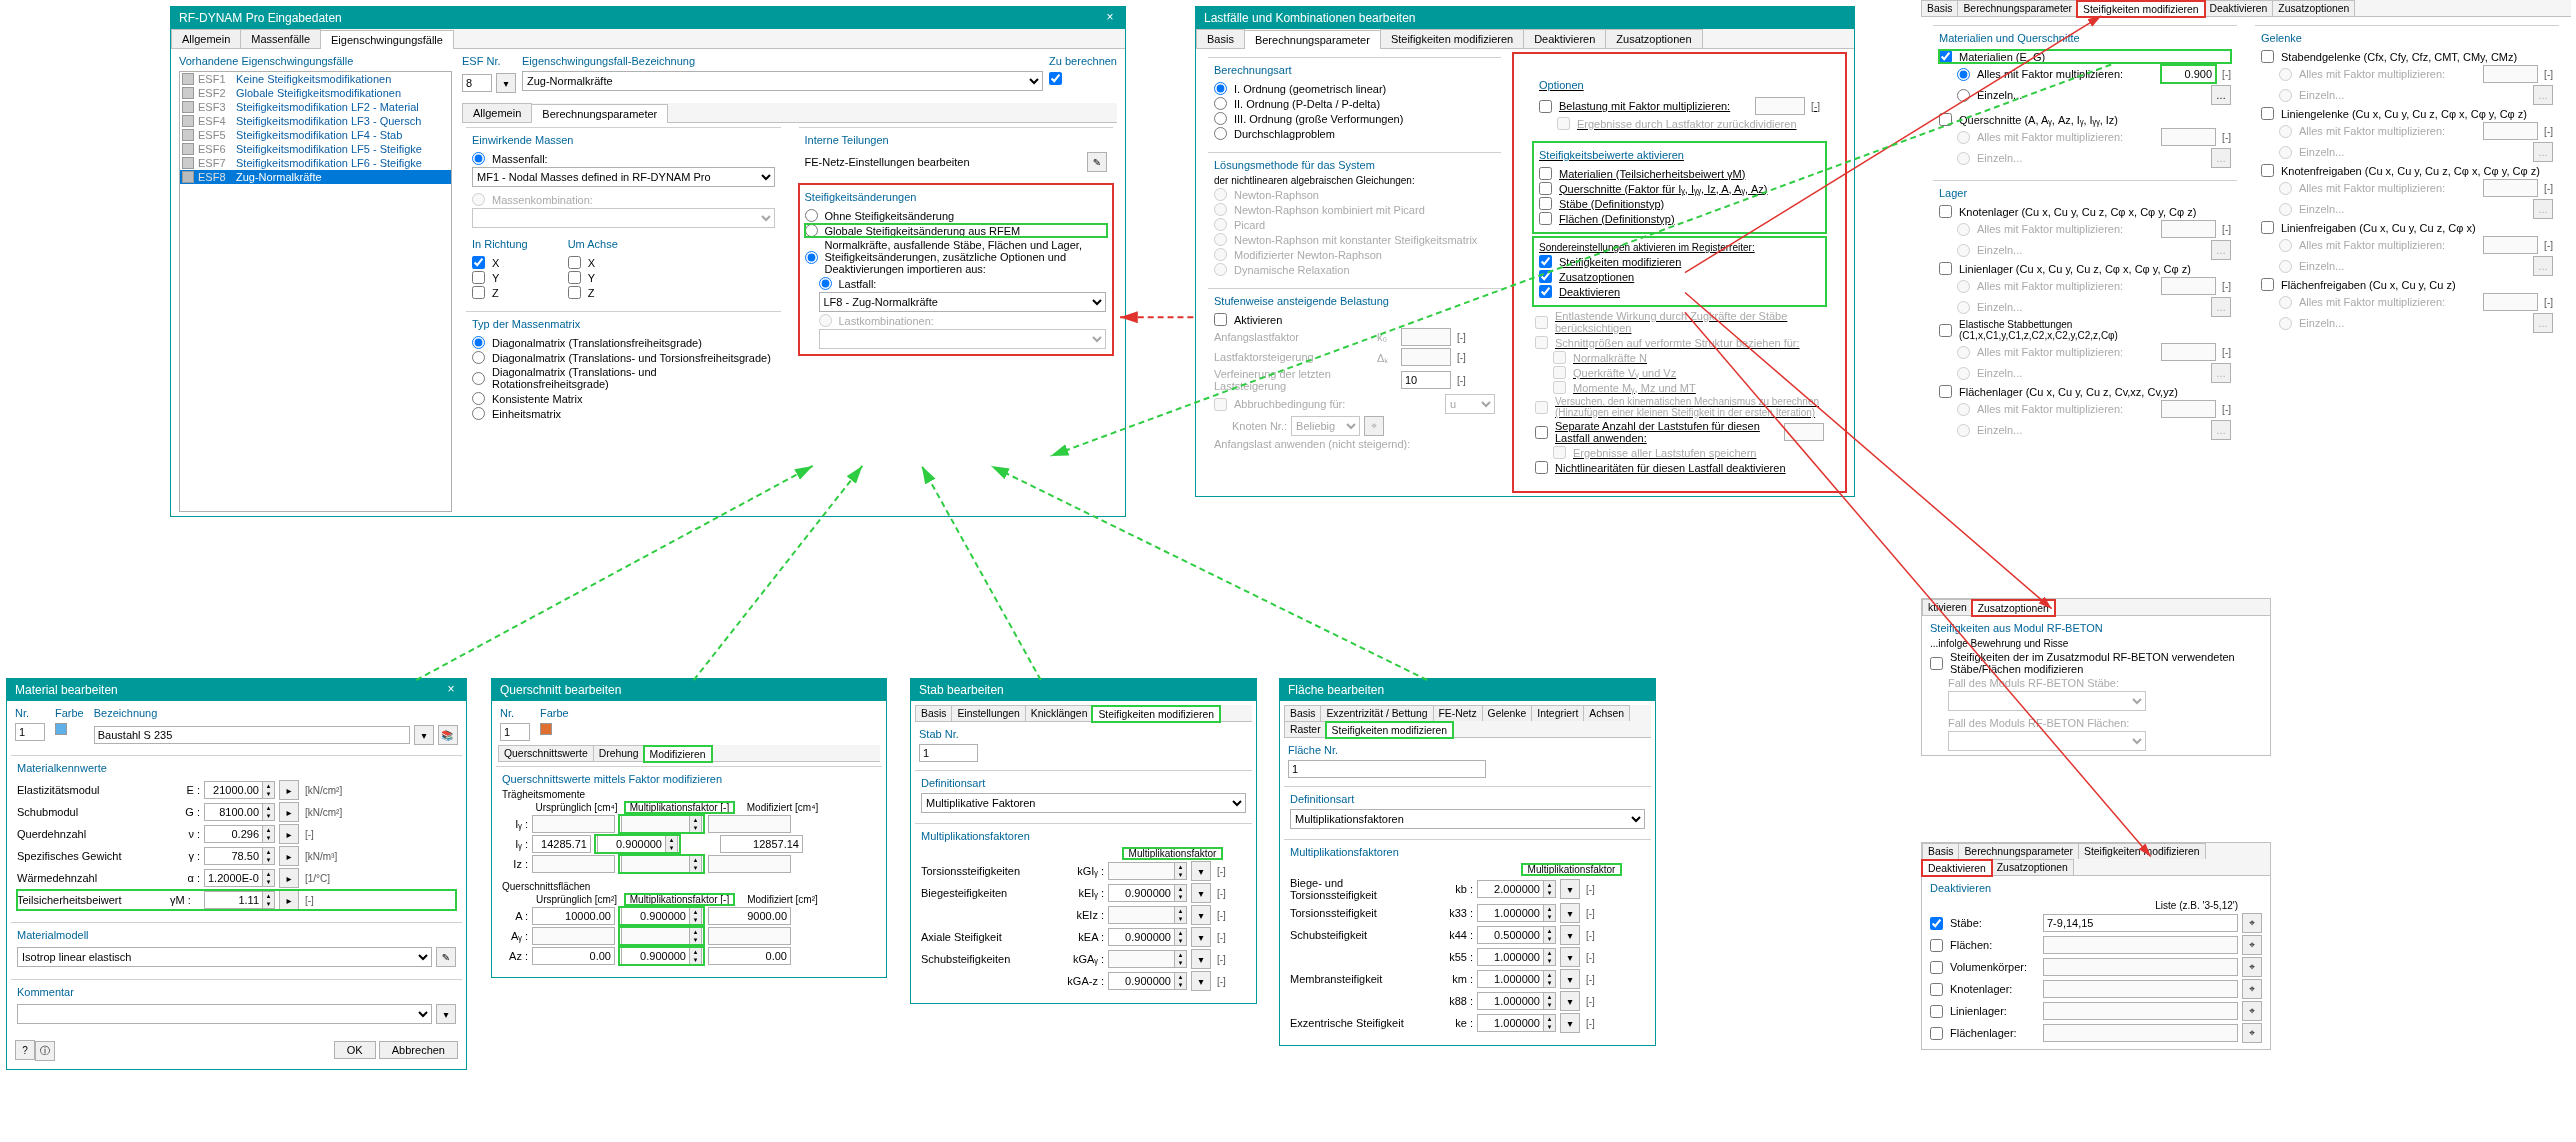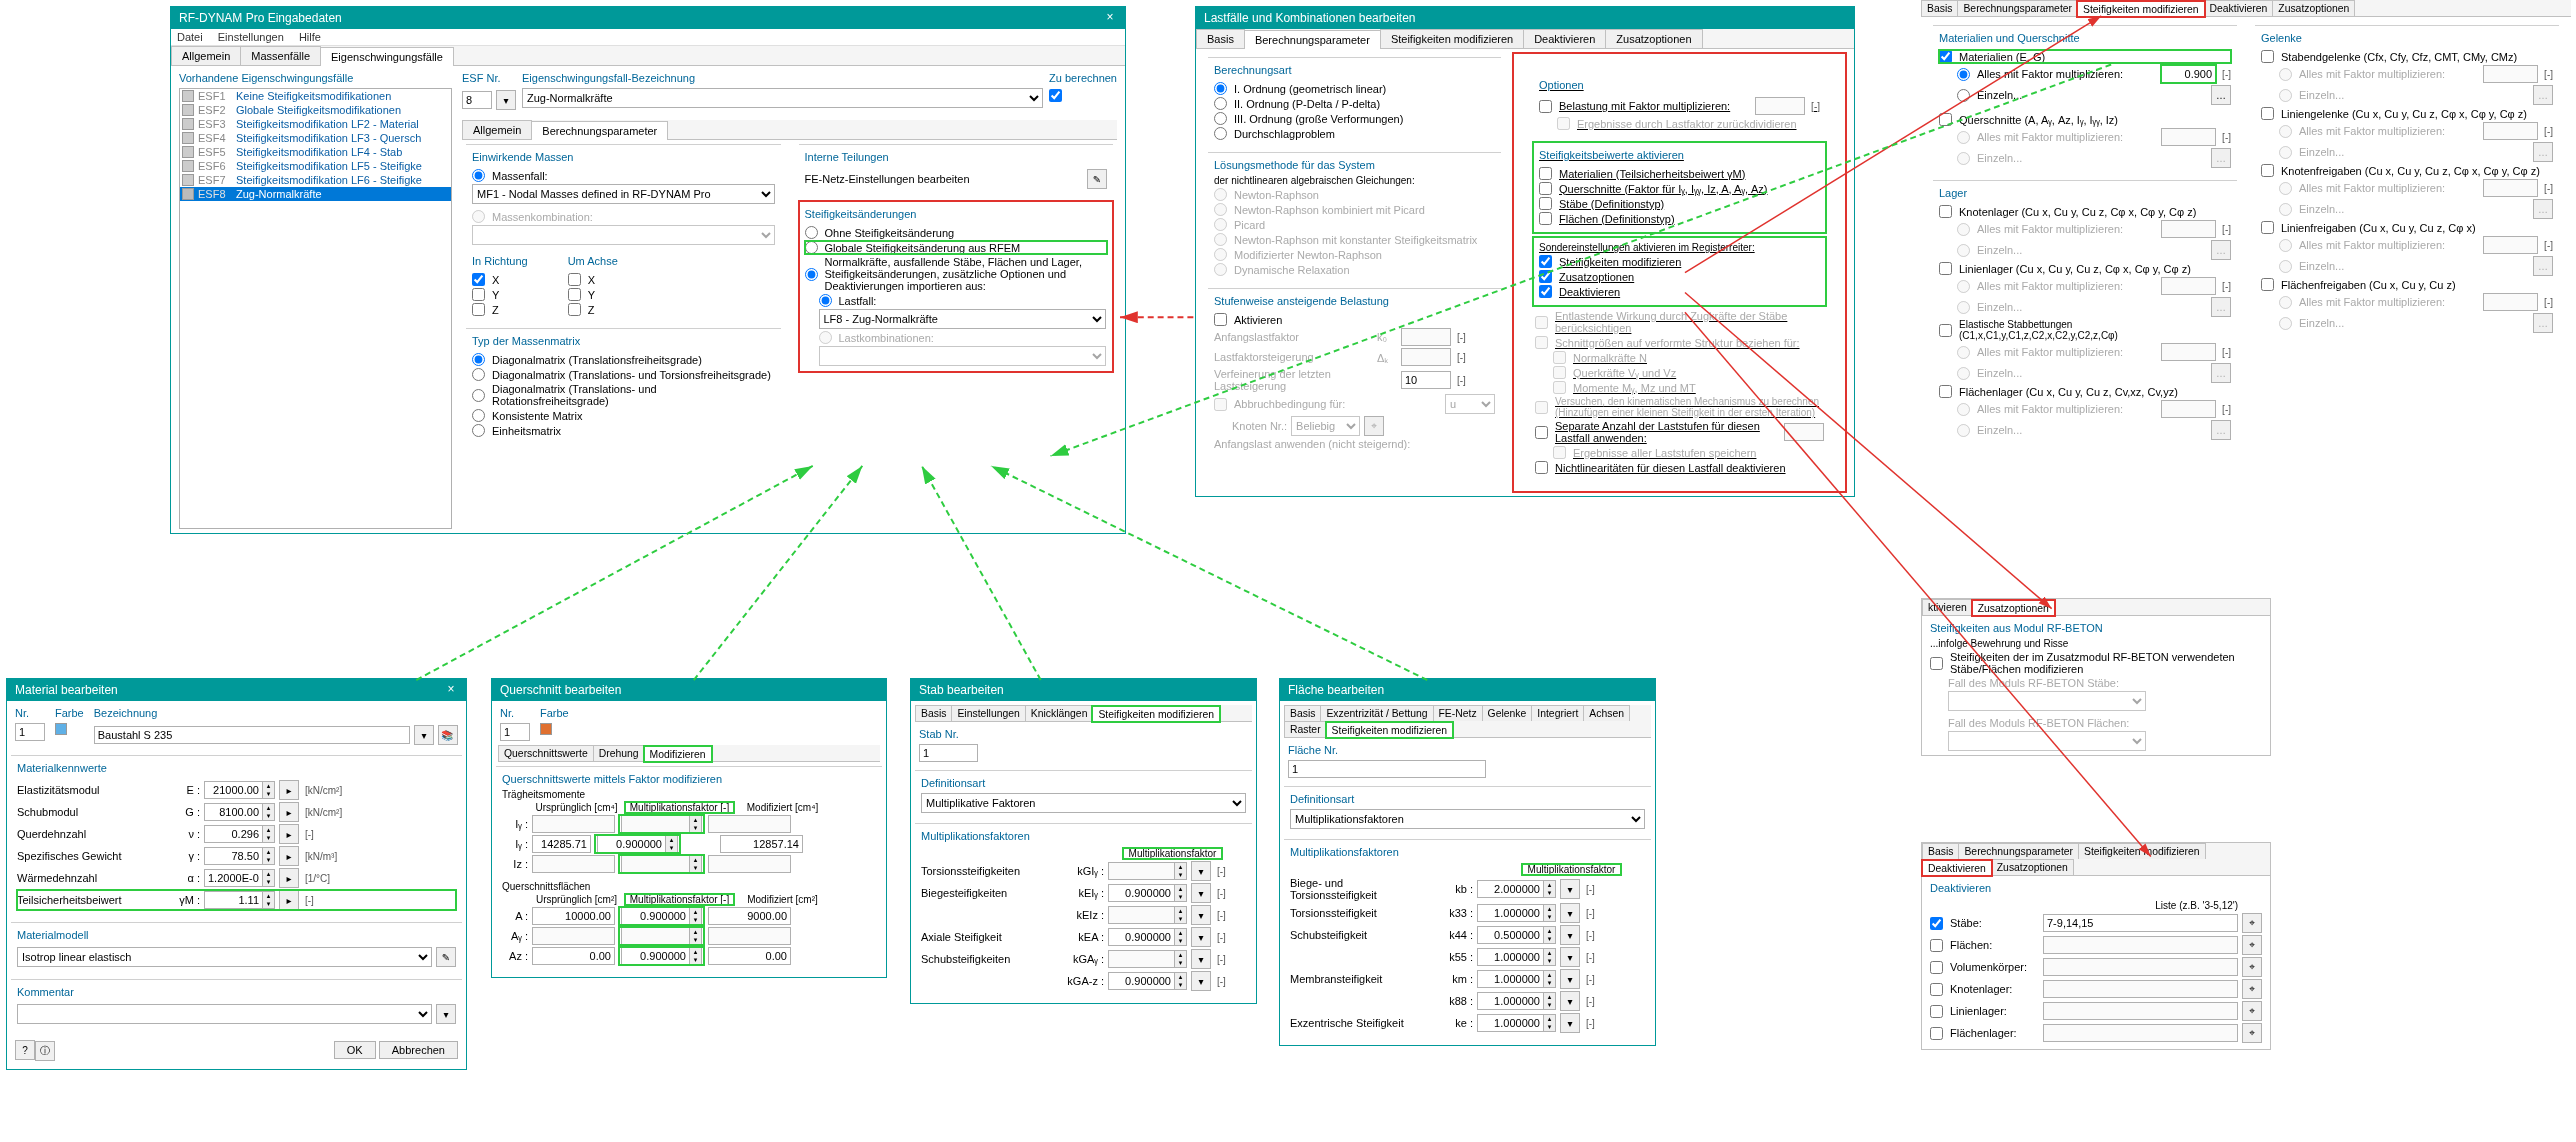--- a/index.html
+++ b/index.html
@@ -42,25 +42,20 @@
 .tabbar.compact .tab { padding: 2px 5px; font-size: 10.4px; }
 </style>
 </head>
 <body>
 
 <div class="panel" style="left:170px; top:6px; width:956px;">
   <div class="titlebar">
     <span>RF-DYNAM Pro Eingabedaten</span>
     <span class="close-x">×</span>
   </div>
-  <div class="menubar">
-    <span>Datei</span>
-    <span>Einstellungen</span>
-    <span>Hilfe</span>
-  </div>
   <div class="tabbar">
     <div class="tab">Allgemein</div>
     <div class="tab">Massenfälle</div>
     <div class="tab active">Eigenschwingungsfälle</div>
   </div>
   <div class="hbox section-inner" style="gap:10px;">
 
     <div style="width:273px;">
       <div class="group-label">Vorhandene Eigenschwingungsfälle</div>
       <div class="listbox" style="height:441px;">
@@ -802,21 +797,21 @@
             <span class="ud">
               <span>▴</span>
               <span>▾</span>
             </span>
           </span>
           <span class="iconbtn">▸</span>
           <span class="unit">[1/°C]</span>
         </div>
         <div class="row hl-green">
           <span style="width:149px;">Teilsicherheitsbeiwert</span>
-          <span style="width:30px;text-align:right;">γM :</span>
+          <span style="width:30px;">γM :</span>
           <span class="spin">
             <input type="text" value="1.11" style="">
             <span class="ud">
               <span>▴</span>
               <span>▾</span>
             </span>
           </span>
           <span class="iconbtn">▸</span>
           <span class="unit">[-]</span>
         </div>

